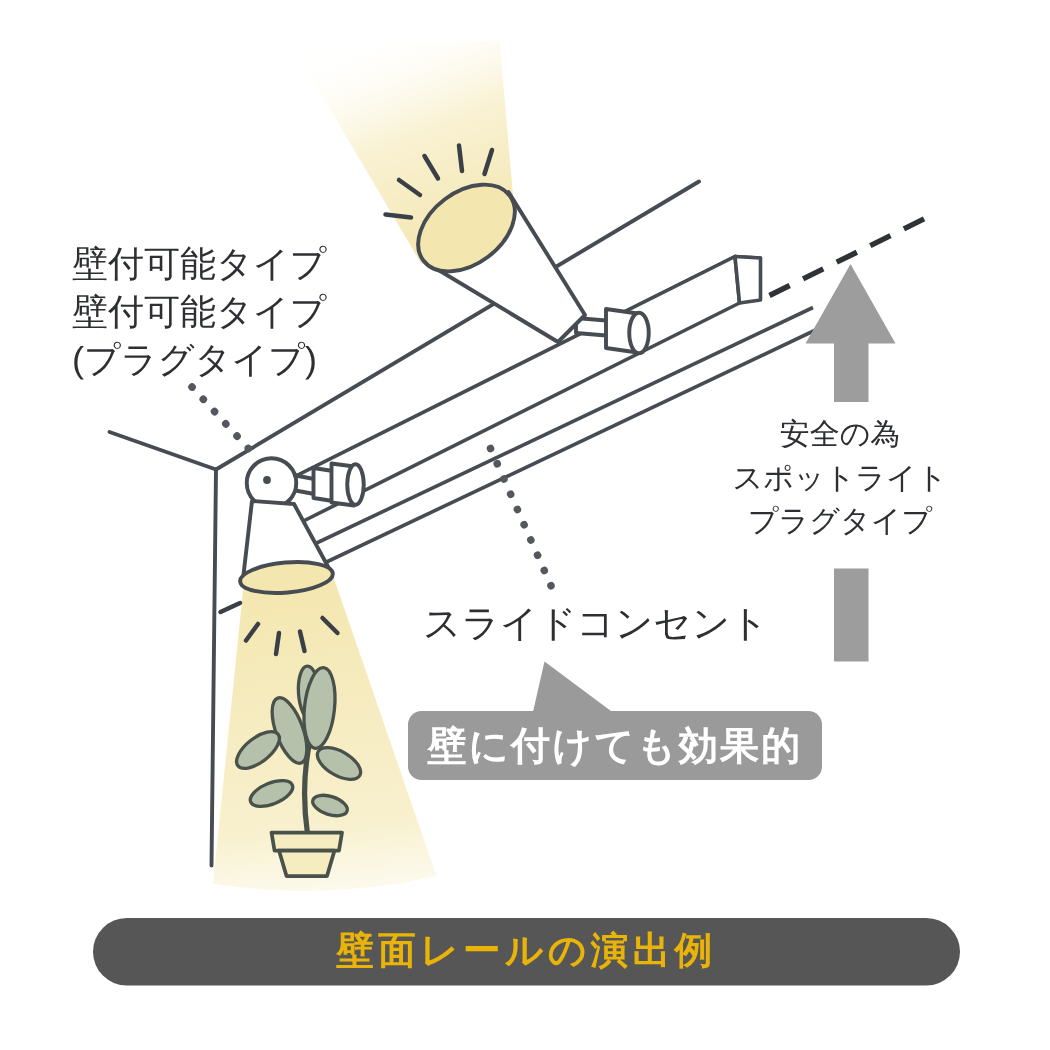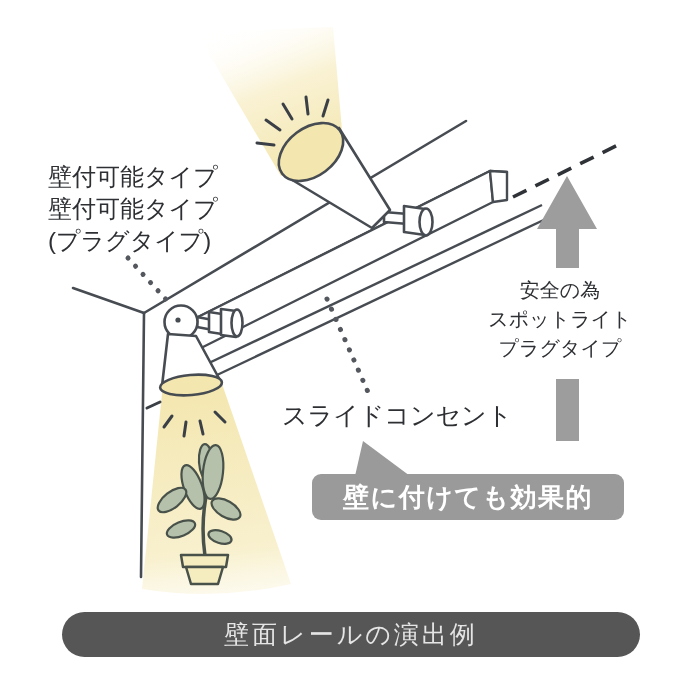--- a/index.html
+++ b/index.html
@@ -6,27 +6,27 @@
   body{
     width:700px;height:700px;position:relative;background:#ffffff;overflow:hidden;
     font-family:"Liberation Sans","DejaVu Sans",sans-serif;
   }
   #scene{position:absolute;left:0;top:0;width:700px;height:700px;}
   .txt{position:absolute;color:#2d2f33;white-space:nowrap;}
   #label-spotlight{left:48px;top:161px;font-size:24px;line-height:32px;}
   #label-safety{left:450px;top:276px;width:220px;text-align:center;font-size:20px;line-height:29px;}
   #label-outlet{left:282px;top:399px;font-size:25px;}
   #bubble{
-    position:absolute;left:272px;top:474px;width:312px;height:46px;
+    position:absolute;left:272px;top:474px;width:276px;height:46px;
     background:#9a9a9a;border-radius:9px;color:#ffffff;font-size:26px;
-    font-weight:bold;letter-spacing:1.5px;text-align:center;line-height:46px;margin-left:40px;
+    font-weight:bold;letter-spacing:1.5px;text-align:center;line-height:46px;
   }
   #footer-pill{
     position:absolute;left:62px;top:612px;width:578px;height:45px;background:#565656;
-    border-radius:23px;color:#e5e5e5;font-size:25px;font-weight:normal;letter-spacing:3px;
+    border-radius:23px;color:#eab308;font-size:25px;font-weight:bold;letter-spacing:3px;
     text-align:center;line-height:45px;
   }
 </style>
 </head>
 <body>
 
 <svg id="scene" viewBox="0 0 700 700">
   <defs>
     <linearGradient id="beamUp" x1="310" y1="165" x2="255" y2="25" gradientUnits="userSpaceOnUse">
       <stop offset="0" stop-color="#f3e5ab" stop-opacity="0.95"></stop>

